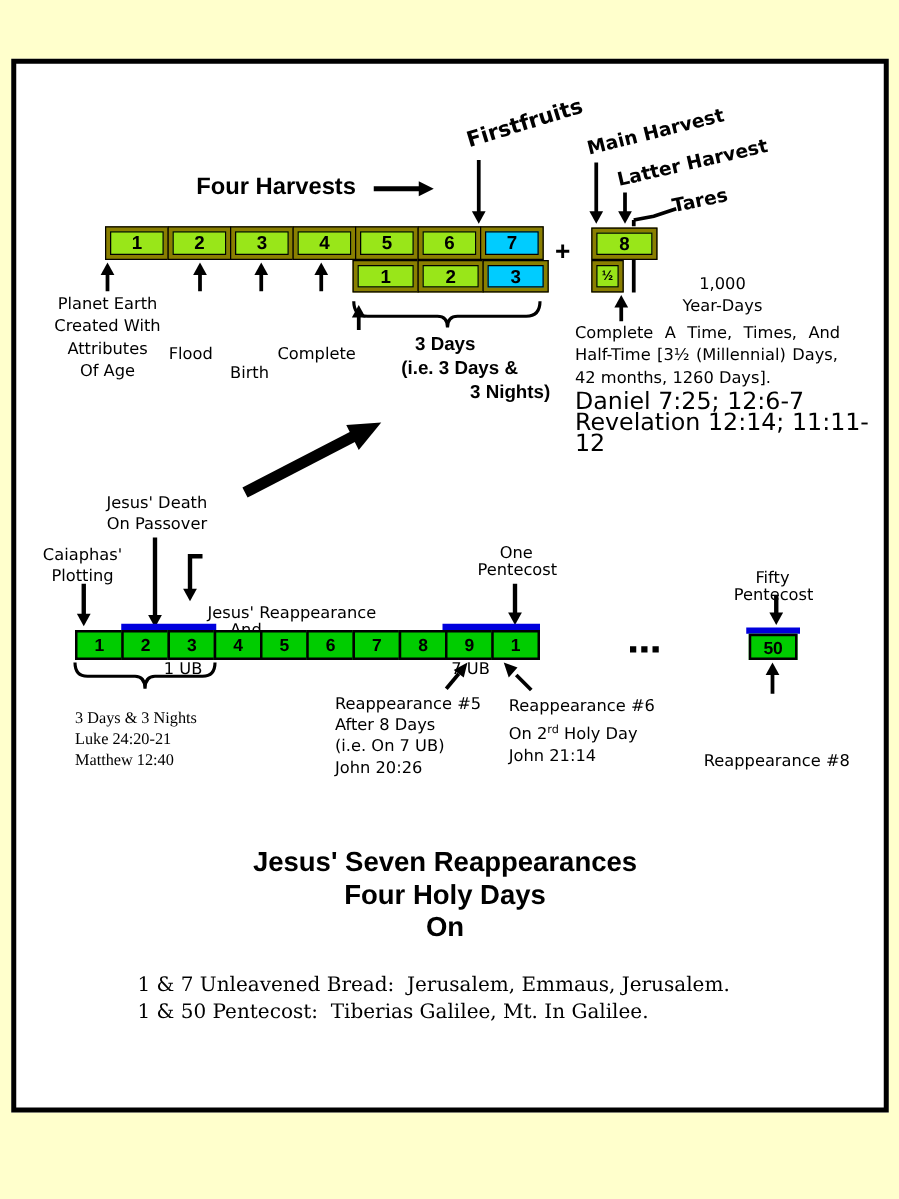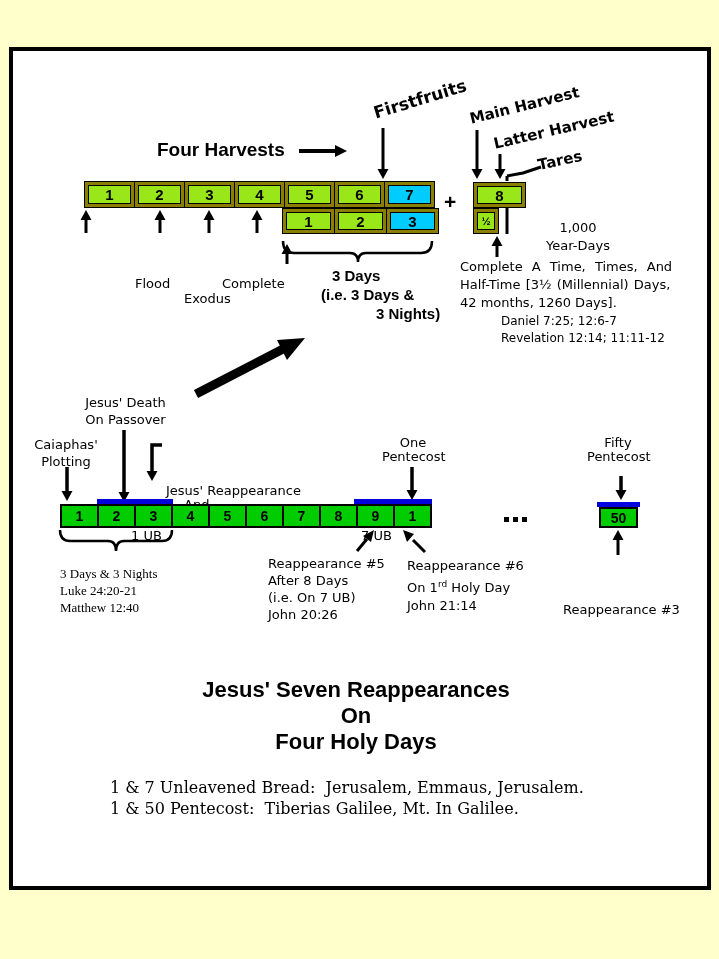--- a/index.html
+++ b/index.html
@@ -196,33 +196,39 @@
       <div class="in">8</div>
     </div>
   <div class="hcell small" style="left:473px;top:208px;width:26px;height:26px;">
       <div class="in">½</div>
     </div>
   <div class="blk" style="left:540px;top:191px;width:76px;margin-top:28px;">
     <div>1,000</div>
     <div>Year-Days</div>
   </div>
 
+  <div class="blk" style="left:36px;top:235px;width:100px;">
+    <div>Planet Earth</div>
+    <div>Created With</div>
+    <div>Attributes</div>
+    <div>Of Age</div>
+  </div>
   <div class="lbl" style="left:135px;top:231px;">Flood</div>
-  <div class="lbl" style="left:184px;top:246px;">Exodus</div>
+  <div class="lbl" style="left:184px;top:246px;">Birth</div>
   <div class="lbl" style="left:222px;top:231px;">Complete</div>
   <div class="bold15" style="left:332px;top:267px;">3 Days</div>
   <div class="bold15" style="left:321px;top:286px;text-align:right;">(i.e. 3 Days &amp;</div>
   <div class="bold15" style="left:376px;top:305px;">3 Nights)</div>
 
   <div class="abs" style="left:460px;top:258px;width:230px;font-size:13px;line-height:18px;">
     <div class="ws1">Complete A Time, Times, And</div>
     <div class="ws2">Half-Time [3½ (Millennial) Days,</div>
     <div>42 months, 1260 Days].</div>
   </div>
-  <div class="abs" style="left:460px;top:313px;font-size:12px;line-height:17px;margin-left:41px;">
+  <div class="abs" style="left:460px;top:313px;font-size:19px;line-height:17px;">
     <div>Daniel 7:25; 12:6-7</div>
     <div>Revelation 12:14; 11:11-12</div>
   </div>
 
   <div class="blk" style="left:78px;top:394px;width:95px;line-height:17px;">
     <div>Jesus' Death</div>
     <div>On Passover</div>
   </div>
   <div class="blk" style="left:28px;top:436px;width:76px;line-height:17px;">
     <div>Caiaphas'</div>
@@ -230,21 +236,21 @@
   </div>
   <div class="lbl" style="left:166px;top:438px;">Jesus' Reappearance</div>
   <div class="lbl" style="left:184px;top:452px;">And</div>
   <div class="lbl" style="left:162px;top:466px;">Four Reappearances</div>
   <div class="lbl" style="left:131px;top:483px;">1 UB</div>
   <div class="lbl" style="left:361px;top:483px;">7 UB</div>
   <div class="blk" style="left:382px;top:436px;width:62px;line-height:14px;">
     <div>One</div>
     <div>Pentecost</div>
   </div>
-  <div class="blk" style="left:587px;top:436px;width:62px;line-height:14px;">
+  <div class="blk" style="left:587px;top:456px;width:62px;line-height:14px;">
     <div>Fifty</div>
     <div>Pentecost</div>
   </div>
 
   <div class="bstrip" style="left:97px;top:499px;width:76px;"></div>
   <div class="bstrip" style="left:354px;top:499px;width:78px;"></div>
   <div class="bstrip" style="left:597px;top:502px;width:43px;"></div>
 
   <div class="gcell" style="left:60px;top:504px;width:39px;height:24px;">1</div>
   <div class="gcell" style="left:97px;top:504px;width:39px;height:24px;">2</div>
@@ -264,27 +270,27 @@
     <div>Matthew 12:40</div>
   </div>
   <div class="abs" style="left:268px;top:555px;font-size:13px;line-height:17px;">
     <div>Reappearance #5</div>
     <div>After 8 Days</div>
     <div>(i.e. On 7 UB)</div>
     <div>John 20:26</div>
   </div>
   <div class="abs" style="left:407px;top:557px;font-size:13px;line-height:18px;">
     <div>Reappearance #6</div>
-    <div><span>On 1</span><sup>rd</sup><span style="white-space:pre;"> Holy Day</span></div>
+    <div><span>On 2</span><sup>rd</sup><span style="white-space:pre;"> Holy Day</span></div>
     <div>John 21:14</div>
   </div>
-  <div class="lbl" style="left:563px;top:557px;">Reappearance #3</div>
+  <div class="lbl" style="left:563px;top:557px;">Reappearance #8</div>
 
   <div class="title">
     <div>Jesus' Seven Reappearances</div>
+    <div>Four Holy Days</div>
     <div>On</div>
-    <div>Four Holy Days</div>
   </div>
   <div class="serifline" style="top:778px;">1 &amp; 7 Unleavened Bread:  Jerusalem, Emmaus, Jerusalem.</div>
   <div class="serifline" style="top:799px;">1 &amp; 50 Pentecost:  Tiberias Galilee, Mt. In Galilee.</div>
 
   <div class="pagenum">11</div>
 </div>
 
 </body></html>

